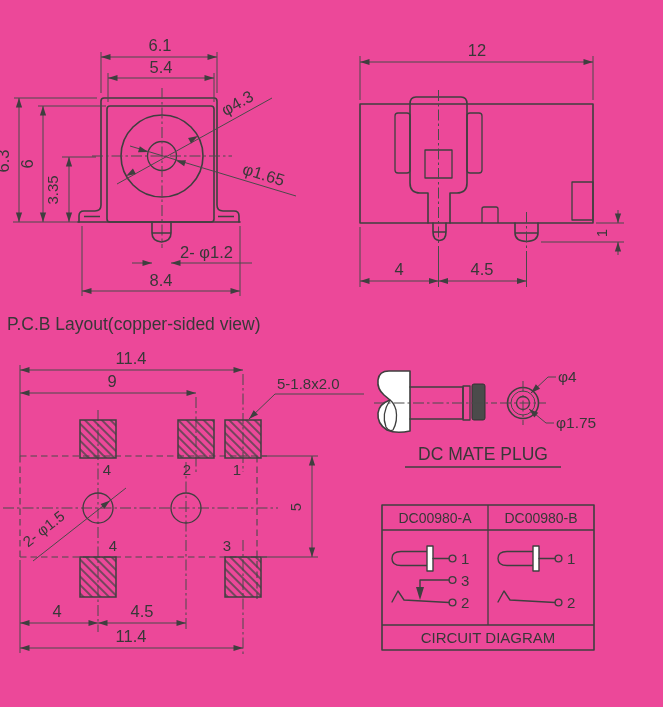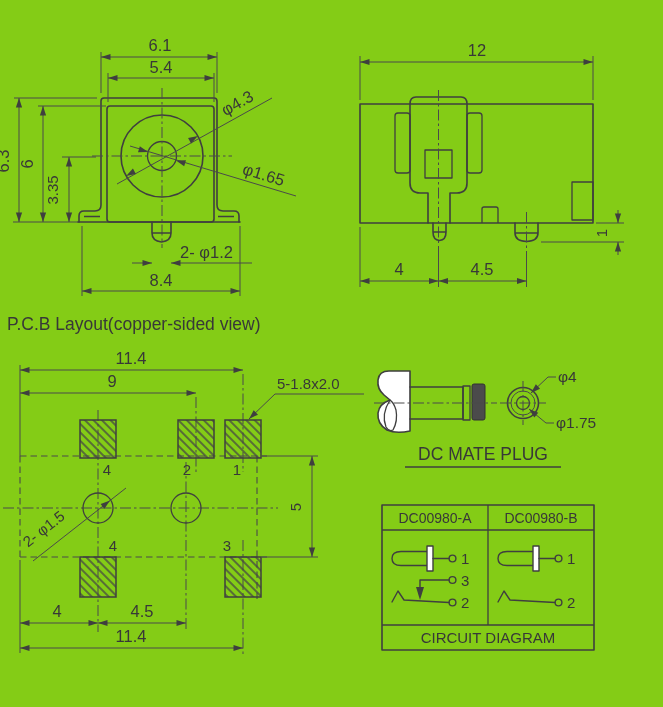--- a/index.html
+++ b/index.html
@@ -1,16 +1,16 @@
 <!DOCTYPE html>
 <html><head>
 <meta charset="utf-8">
 <style>
   html,body{margin:0;padding:0;background:#fff;}
-  #page{position:relative;width:663px;height:707px;background:#84cc16;overflow:hidden;}
+  #page{position:relative;width:663px;height:707px;background:#ec4899;overflow:hidden;}
   svg{display:block;}
   text{fill:#383838;font-family:"Liberation Sans","DejaVu Sans",sans-serif;}
   .t16{font-size:16.5px;}
   .t15{font-size:15px;}
   .title{font-size:17.5px;}
   .th{font-size:14px;}
   .tf{font-size:15.5px;}
   .obj{stroke:#3f3f3f;stroke-width:1.6;fill:none;stroke-linejoin:round;stroke-linecap:round;}
   .obj2{stroke:#3f3f3f;stroke-width:1.3;fill:none;stroke-linejoin:round;}
   .thin{stroke:#4a4a4a;stroke-width:1;fill:none;}

